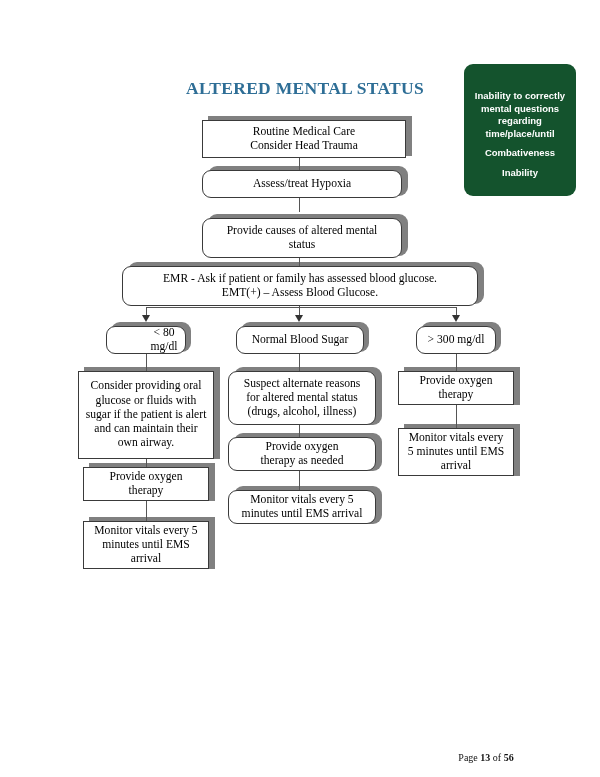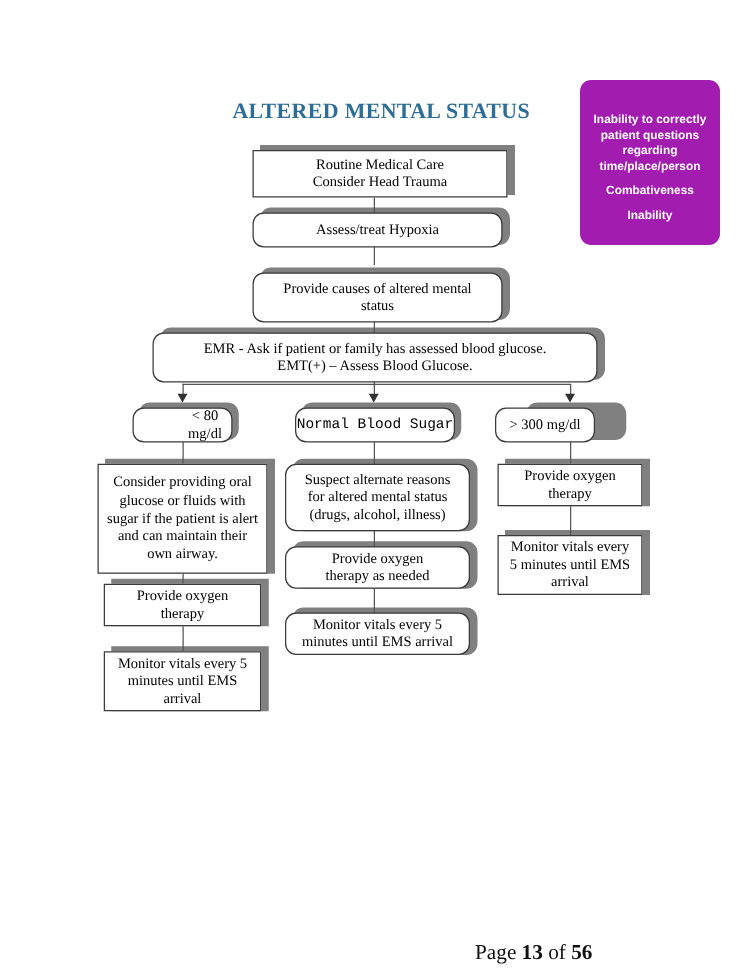--- a/index.html
+++ b/index.html
@@ -39,21 +39,21 @@
     color: #2e6e96;
   }
 
   
   .red-callout {
     position: absolute;
     left: 464px;
     top: 30px;
     width: 112px;
     height: 132px;
-    background: #a21caf;
+    background: #14532d;
     border-radius: 9px;
     color: #ffffff;
     font-family: "Liberation Sans", "DejaVu Sans", sans-serif;
     font-weight: bold;
     font-size: 9.5px;
     line-height: 12.6px;
     text-align: center;
     box-sizing: border-box;
     padding: 26px 6px 6px 6px;
   }
@@ -106,41 +106,42 @@
     width: 0; height: 0;
     border-left: 4.2px solid transparent;
     border-right: 4.2px solid transparent;
     border-top: 7px solid #333;
     z-index: 3;
   }
 
   
   .page-footer {
     position: absolute;
-    left: 380px;
+    left: 396px;
     top: 718px;
     width: 180px;
-    font-family: "Liberation Serif", "DejaVu Serif", serif;
-    font-size: 17px;
+    text-align: center;
+    font-family: "Liberation Serif", "DejaVu Serif", serif;
+    font-size: 10px;
     color: #111;
   }
   .page-footer b { font-weight: bold; }
 </style>
 </head>
 <body>
 
 <div id="canvas">
 
   <div class="page-title">ALTERED MENTAL STATUS</div>
 
   <div class="red-callout">
     <span class="rc-line">Inability to correctly</span>
-    <span class="rc-line">patient questions</span>
+    <span class="rc-line">mental questions</span>
     <span class="rc-line">regarding</span>
-    <span class="rc-line">time/place/person</span>
+    <span class="rc-line">time/place/until</span>
     <span class="rc-gap"></span>
     <span class="rc-line">Combativeness</span>
     <span class="rc-gap"></span>
     <span class="rc-line">Inability</span>
   </div>
 
   <div class="shadow sq" style="left:208px; top:82px;  width:204px; height:40px;"></div>
   <div class="shadow rounded" style="left:208px; top:132px; width:200px; height:30px;"></div>
   <div class="shadow rounded" style="left:208px; top:180px; width:200px; height:42px;"></div>
   <div class="shadow rounded" style="left:128px; top:228px; width:356px; height:42px;"></div>
@@ -188,23 +189,23 @@
 
   <div class="fbox rounded" style="left:202px; top:136px; width:200px; height:28px;">Assess/treat Hypoxia</div>
 
   <div class="fbox rounded" style="left:202px; top:184px; width:200px; height:40px; padding:0 16px; box-sizing:border-box;">Provide causes of altered mental status</div>
 
   <div class="fbox rounded" style="left:122px; top:232px; width:356px; height:40px; white-space:pre-line;">EMR - Ask if patient or family has assessed blood glucose.
 EMT(+) – Assess Blood Glucose.</div>
 
   <div class="fbox rounded" style="left:106px; top:292px; width:80px; height:28px;padding-left:36px;">&lt; 80 mg/dl</div>
 
-  <div class="fbox rounded" style="left:236px; top:292px; width:128px; height:28px;font-family:Liberation Mono, monospace;">Normal Blood Sugar</div>
-
-  <div class="fbox rounded" style="left:396px; top:292px; width:80px; height:28px;">&gt; 300 mg/dl</div>
+  <div class="fbox rounded" style="left:236px; top:292px; width:128px; height:28px;">Normal Blood Sugar</div>
+
+  <div class="fbox rounded" style="left:416px; top:292px; width:80px; height:28px;">&gt; 300 mg/dl</div>
 
   <div class="fbox sq" style="left:78px; top:337px; width:136px; height:88px; padding:0 6px; box-sizing:border-box;">Consider providing oral glucose or fluids with sugar if the patient is alert and can maintain their own airway.</div>
 
   <div class="fbox sq" style="left:83px; top:433px; width:126px; height:34px; padding:0 10px; box-sizing:border-box;">Provide oxygen therapy</div>
 
   <div class="fbox sq" style="left:83px; top:487px; width:126px; height:48px; padding:0 6px; box-sizing:border-box;">Monitor vitals every 5 minutes until EMS arrival</div>
 
   <div class="fbox rounded" style="left:228px; top:337px; width:148px; height:54px; padding:0 8px; box-sizing:border-box;">Suspect alternate reasons for altered mental status (drugs, alcohol, illness)</div>
 
   <div class="fbox rounded" style="left:228px; top:403px; width:148px; height:34px; padding:0 21px; box-sizing:border-box;">Provide oxygen therapy as needed</div>

